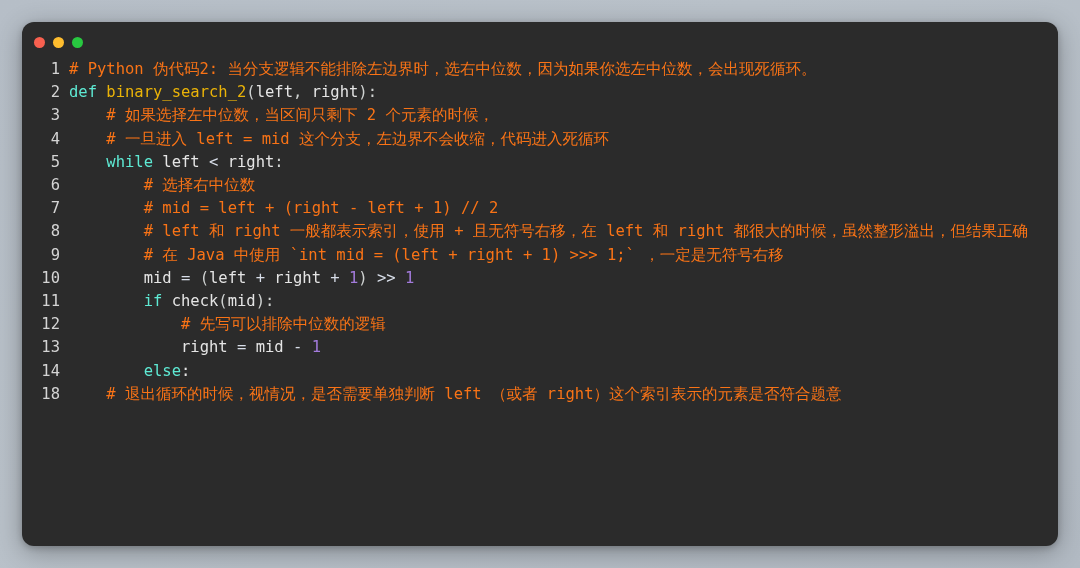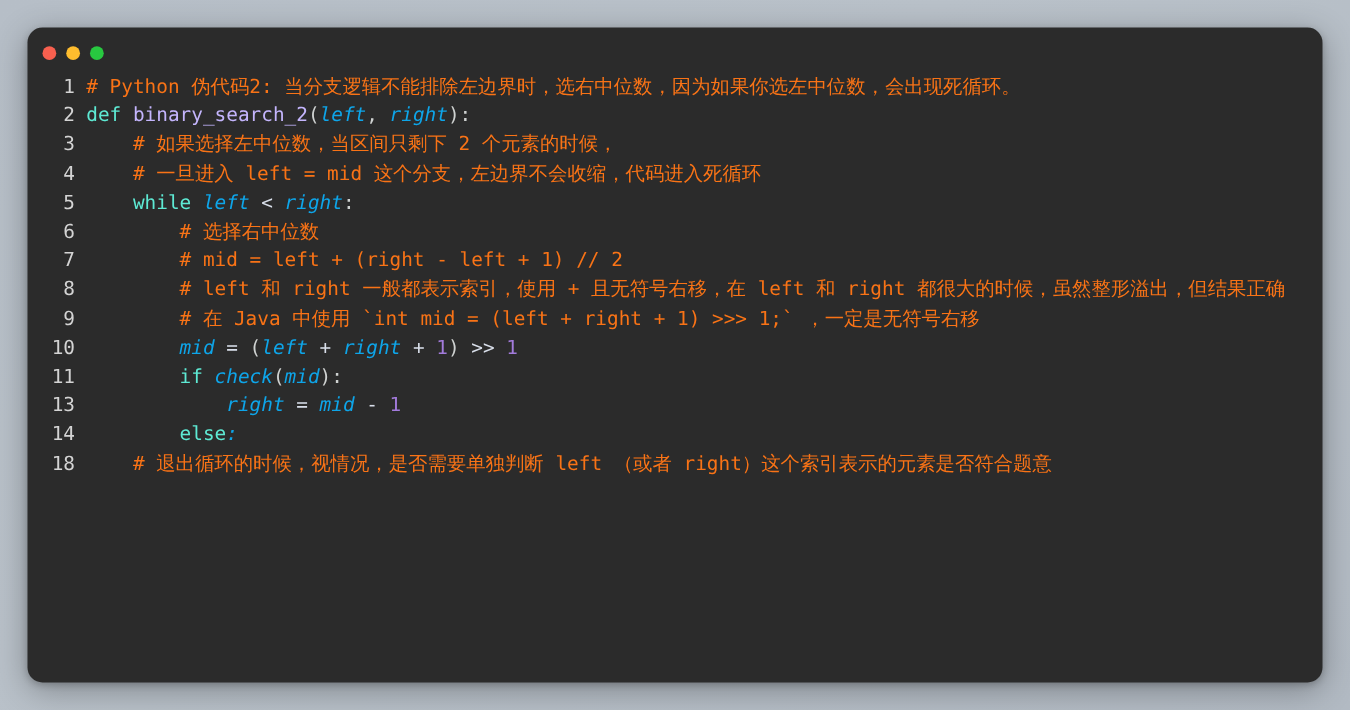--- a/index.html
+++ b/index.html
@@ -78,22 +78,22 @@
   }
   .content.wrap {
     
     padding-left: 21px;
     text-indent: -21px;
   }
 
   
   .cm  { color: #f97316; }            
   .kw  { color: #5eead4; }            
-  .fn  { color: #c4b5fd; }            
-  .var { color: #0ea5e9; font-style: italic; }            
+  .fn  { color: #eab308; }            
+  .var { color: #e5e5e5; }            
   .num { color: #a37bdc; }            
   .op  { color: #d8dee9; }            
   .pn  { color: #cfd2d1; }            
 </style>
 </head>
 <body>
 
 <div class="window">
 
   <div class="titlebar">
@@ -154,20 +154,24 @@
     <div class="line">
       <span class="gutter">10</span>
       <span class="content"><span class="pn">        </span><span class="var">mid</span><span class="op"> = </span><span class="pn">(</span><span class="var">left</span><span class="op"> + </span><span class="var">right</span><span class="op"> + </span><span class="num">1</span><span class="pn">)</span><span class="op"> &gt;&gt; </span><span class="num">1</span></span>
     </div>
 
     <div class="line">
       <span class="gutter">11</span>
       <span class="content"><span class="pn">        </span><span class="kw">if</span><span class="pn"> </span><span class="var">check</span><span class="pn">(</span><span class="var">mid</span><span class="pn">):</span></span>
     </div>
 
+    <div class="line">
+      <span class="gutter">12</span>
+      <span class="content"><span class="cm">            # 先写可以排除中位数的逻辑</span></span>
+    </div>
 
     <div class="line">
       <span class="gutter">13</span>
       <span class="content"><span class="pn">            </span><span class="var">right</span><span class="op"> = </span><span class="var">mid</span><span class="op"> - </span><span class="num">1</span></span>
     </div>
 
     <div class="line">
       <span class="gutter">14</span>
       <span class="content"><span class="pn">        </span><span class="kw">else</span><span class="var">:</span></span>
     </div>

